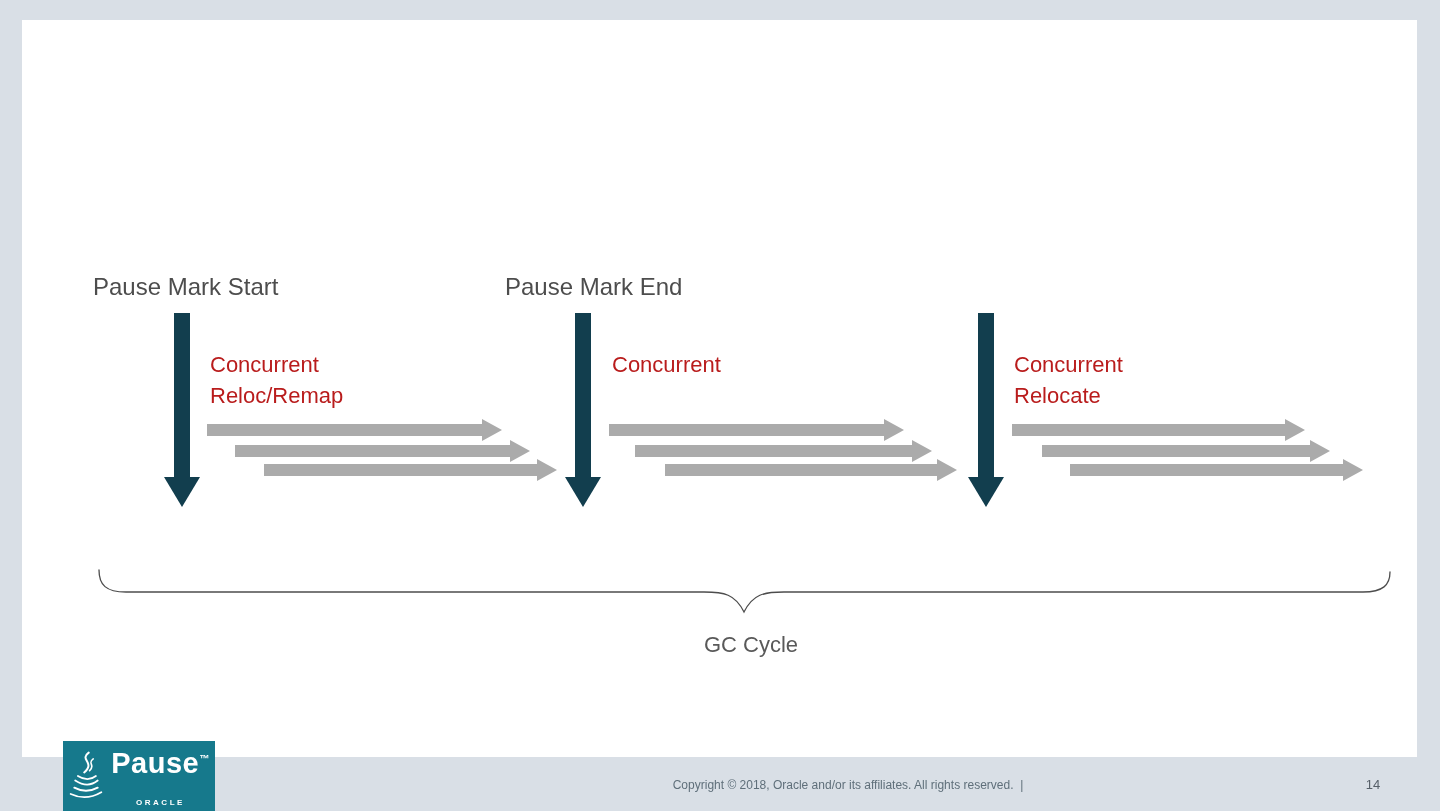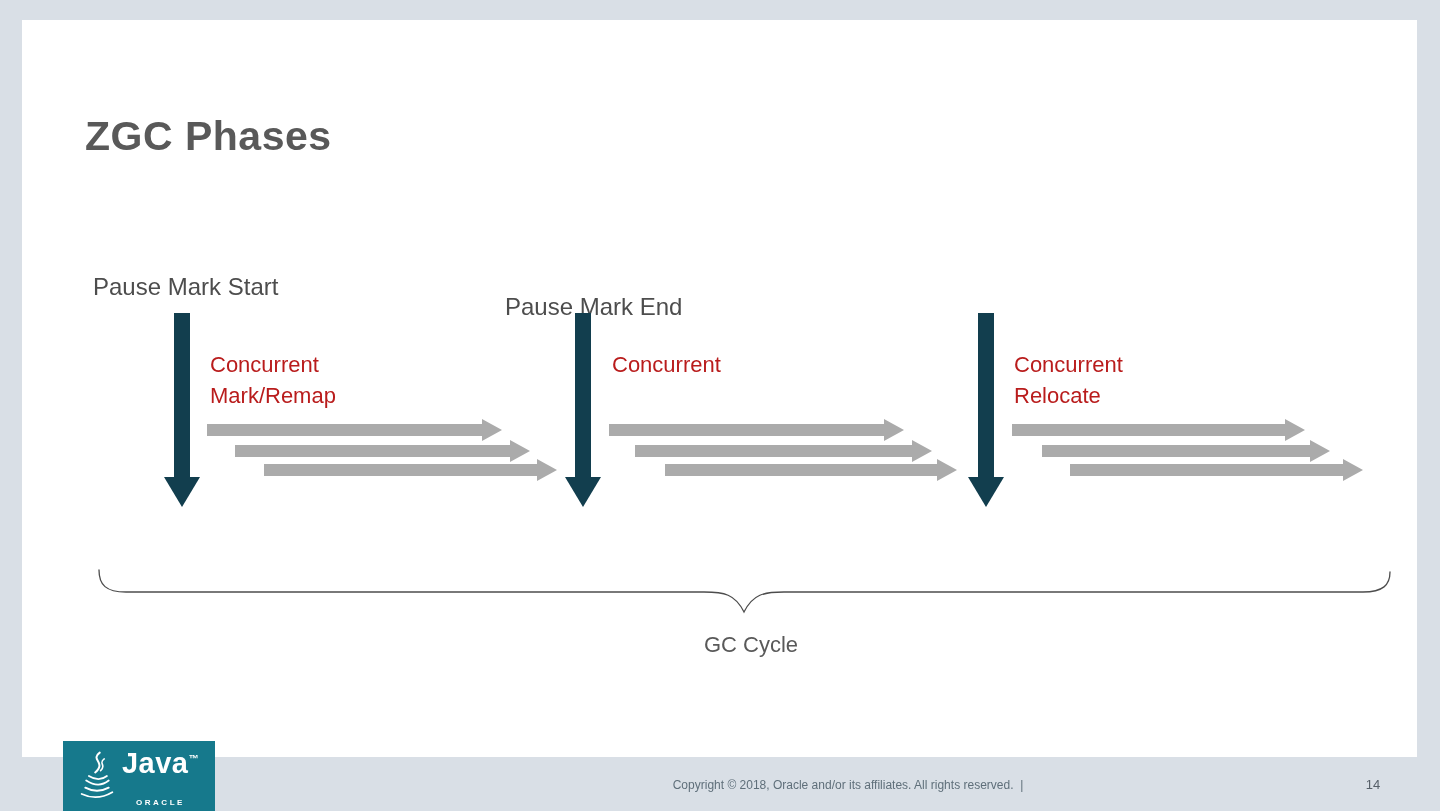--- a/index.html
+++ b/index.html
@@ -18,21 +18,21 @@
   .title {
     position:absolute; left:63px; top:92px;
     font-size:41px; line-height:48px; color:#595959;
     letter-spacing:0.5px;
   }
   .pause-label {
     position:absolute; top:254px;
     font-size:24px; line-height:26px; color:#4d4d4d;
   }
   .pause-label.g1 { left:71px; }
-  .pause-label.g2 { left:483px;margin-top:20px; }
+  .pause-label.g2 { left:483px; }
   .pause-label.g3 { left:857px; }
 
   
   .v-arrow { position:absolute; top:293px; width:36px; height:194px; }
   .v-arrow.g1 { left:142px; }
   .v-arrow.g2 { left:543px; }
   .v-arrow.g3 { left:946px; }
   .v-arrow .shaft {
     position:absolute; left:10px; top:0; width:16px; height:164px;
     background:#123e4e;
@@ -110,41 +110,40 @@
   .logo-oracle {
     font-size:8px; letter-spacing:2.5px; color:#ffffff; margin-top:21px;
     font-weight:700;
   }
 </style>
 </head>
 <body>
 
 <div class="slide">
 
-  <h1 class="title">ZGC Phases</h1>
 
   <div class="pause-label g1">Pause Mark Start</div>
   <div class="pause-label g2">Pause Mark End</div>
 
   <div class="v-arrow g1">
     <div class="shaft"></div>
     <div class="head"></div>
   </div>
   <div class="v-arrow g2">
     <div class="shaft"></div>
     <div class="head"></div>
   </div>
   <div class="v-arrow g3">
     <div class="shaft"></div>
     <div class="head"></div>
   </div>
 
   <div class="concurrent-label g1">
     <div>Concurrent</div>
-    <div>Mark/Remap</div>
+    <div>Reloc/Remap</div>
   </div>
   <div class="concurrent-label g2">
     <div>Concurrent</div>
   </div>
   <div class="concurrent-label g3">
     <div>Concurrent</div>
     <div>Relocate</div>
   </div>
 
   <div class="h-arrow g1 r1"></div>
@@ -171,16 +170,16 @@
 <div class="logo">
   <svg class="logo-icon" viewBox="0 0 40 56" fill="none" xmlns="http://www.w3.org/2000/svg">
     <path d="M23 2 C12 10 31 13 18 24" stroke="#ffffff" stroke-width="2.2" stroke-linecap="round"></path>
     <path d="M28 9 C21 14 31 16 24 22" stroke="#ffffff" stroke-width="1.8" stroke-linecap="round"></path>
     <path d="M11 28 q 11 7 20 0" stroke="#ffffff" stroke-width="2" stroke-linecap="round"></path>
     <path d="M8 33 q 14 9 25 0" stroke="#ffffff" stroke-width="2" stroke-linecap="round"></path>
     <path d="M7 41 q 13 7 26 0" stroke="#ffffff" stroke-width="2.2" stroke-linecap="round"></path>
     <path d="M3 48 q 17 8 34 -2" stroke="#ffffff" stroke-width="2" stroke-linecap="round"></path>
   </svg>
   <div class="logo-text">
-    <div class="logo-java"><span>Java</span><sup>™</sup></div>
+    <div class="logo-java"><span>Pause</span><sup>™</sup></div>
     <div class="logo-oracle">ORACLE</div>
   </div>
 </div>
 
 </body></html>

